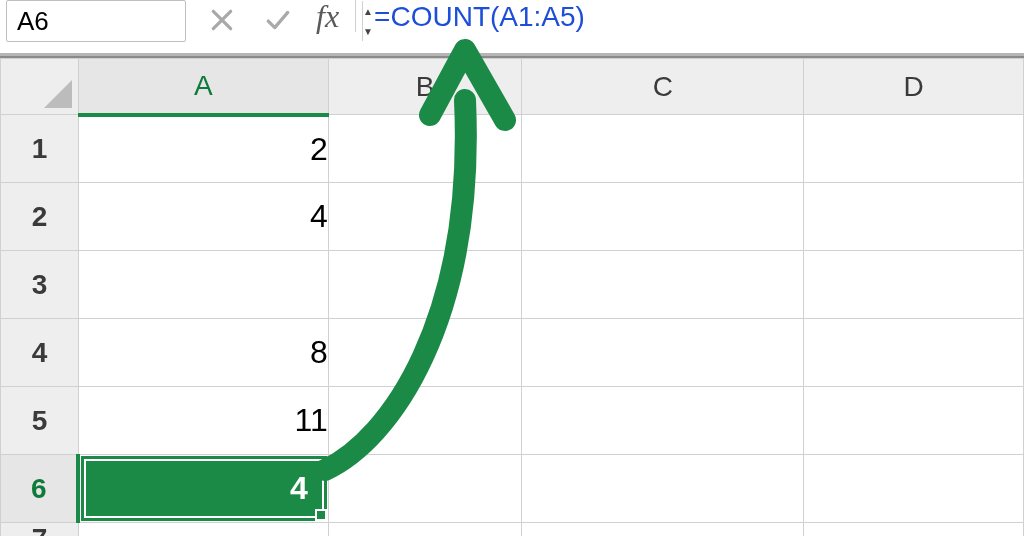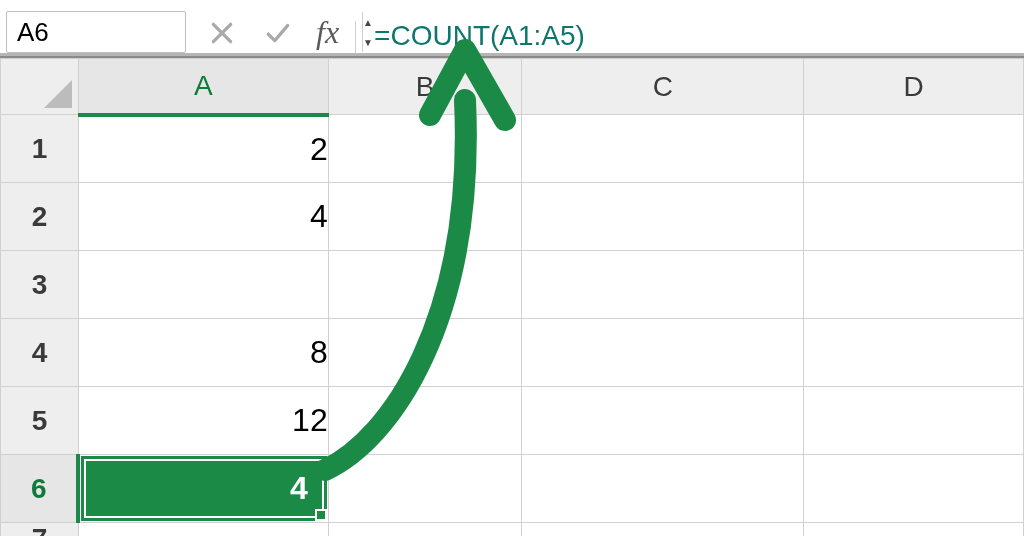--- a/index.html
+++ b/index.html
@@ -9,21 +9,21 @@
     background: #fff;
     width: 1024px;
     height: 536px;
     overflow: hidden;
     position: relative;
   }
 
   
   .formula-bar {
     display: flex;
-    align-items: flex-end;
+    align-items: flex-start;
     height: 56px;
     border-bottom: 3px solid #b5b5b5;
     background: #fff;
     padding: 0 6px;
     gap: 6px;
     position: relative;
   }
   .name-box-wrap {
     display: flex;
     align-items: center;
@@ -81,21 +81,21 @@
     width: 1px;
     height: 32px;
     background: #cfcfcf;
     margin-right: 10px;
   }
   .formula-input {
     flex: 1;
     border: none;
     outline: none;
     font-size: 28px;
-    color: #0f766e;
+    color: #1d4ed8;
   }
 
   
   .grid-wrap {
     position: relative;
     border-top: 2px solid #8a8a8a;
   }
   .grid {
     border-collapse: collapse;
     table-layout: fixed;
@@ -260,21 +260,21 @@
     </tr>
     <tr>
       <th class="row-header">4</th>
       <td class="cell">8</td>
       <td class="cell empty"></td>
       <td class="cell empty"></td>
       <td class="cell empty"></td>
     </tr>
     <tr>
       <th class="row-header">5</th>
-      <td class="cell">12</td>
+      <td class="cell">11</td>
       <td class="cell empty"></td>
       <td class="cell empty"></td>
       <td class="cell empty"></td>
     </tr>
     <tr>
       <th class="row-header active">6</th>
       <td class="cell selected-wrap">
         <div class="selected-inner">
           <span>4</span>
           <div class="fill-handle"></div>

